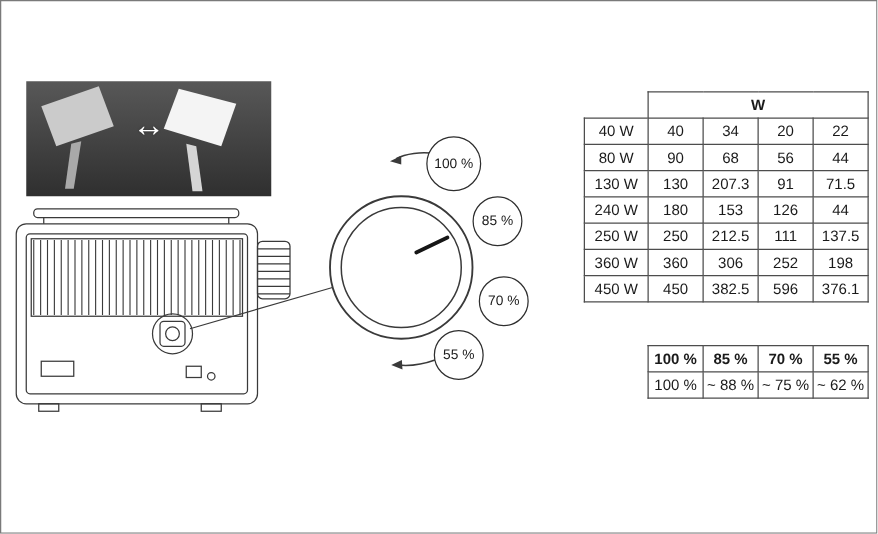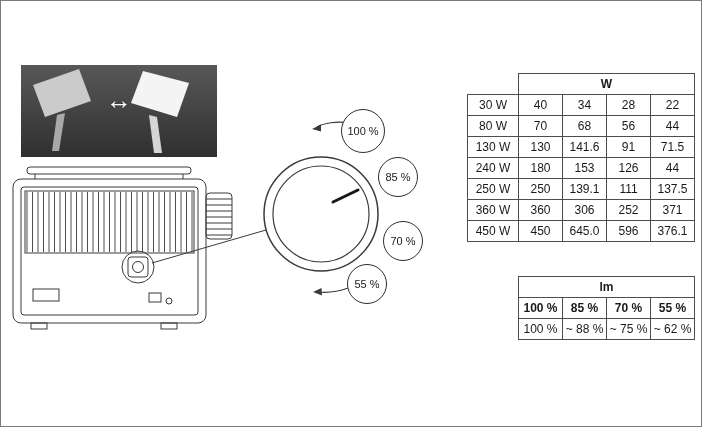--- a/index.html
+++ b/index.html
@@ -128,82 +128,79 @@
         <col style="width:44px">
         <col style="width:44px">
         <col style="width:44px">
     </colgroup>
     <tbody>
       <tr>
         <td class="blank"></td>
         <th colspan="4">W</th>
       </tr>
       <tr>
-        <td>30 W</td>
+        <td>40 W</td>
         <td>40</td>
         <td>34</td>
-        <td>28</td>
+        <td>20</td>
         <td>22</td>
       </tr>
       <tr>
         <td>80 W</td>
-        <td>70</td>
+        <td>90</td>
         <td>68</td>
         <td>56</td>
         <td>44</td>
       </tr>
       <tr>
         <td>130 W</td>
         <td>130</td>
-        <td>141.6</td>
+        <td>207.3</td>
         <td>91</td>
         <td>71.5</td>
       </tr>
       <tr>
         <td>240 W</td>
         <td>180</td>
         <td>153</td>
         <td>126</td>
         <td>44</td>
       </tr>
       <tr>
         <td>250 W</td>
         <td>250</td>
-        <td>139.1</td>
+        <td>212.5</td>
         <td>111</td>
         <td>137.5</td>
       </tr>
       <tr>
         <td>360 W</td>
         <td>360</td>
         <td>306</td>
         <td>252</td>
-        <td>371</td>
+        <td>198</td>
       </tr>
       <tr>
         <td>450 W</td>
         <td>450</td>
-        <td>645.0</td>
+        <td>382.5</td>
         <td>596</td>
         <td>376.1</td>
       </tr>
     </tbody>
   </table>
 
   <table class="tbl" style="left:517px;top:275px;">
     <colgroup>
       <col style="width:44px">
         <col style="width:44px">
         <col style="width:44px">
         <col style="width:44px">
     </colgroup>
     <tbody>
-      <tr>
-        <th colspan="4">lm</th>
-      </tr>
       <tr>
         <th>100 %</th>
         <th>85 %</th>
         <th>70 %</th>
         <th>55 %</th>
       </tr>
       <tr>
         <td>100 %</td>
         <td>~ 88 %</td>
         <td>~ 75 %</td>

